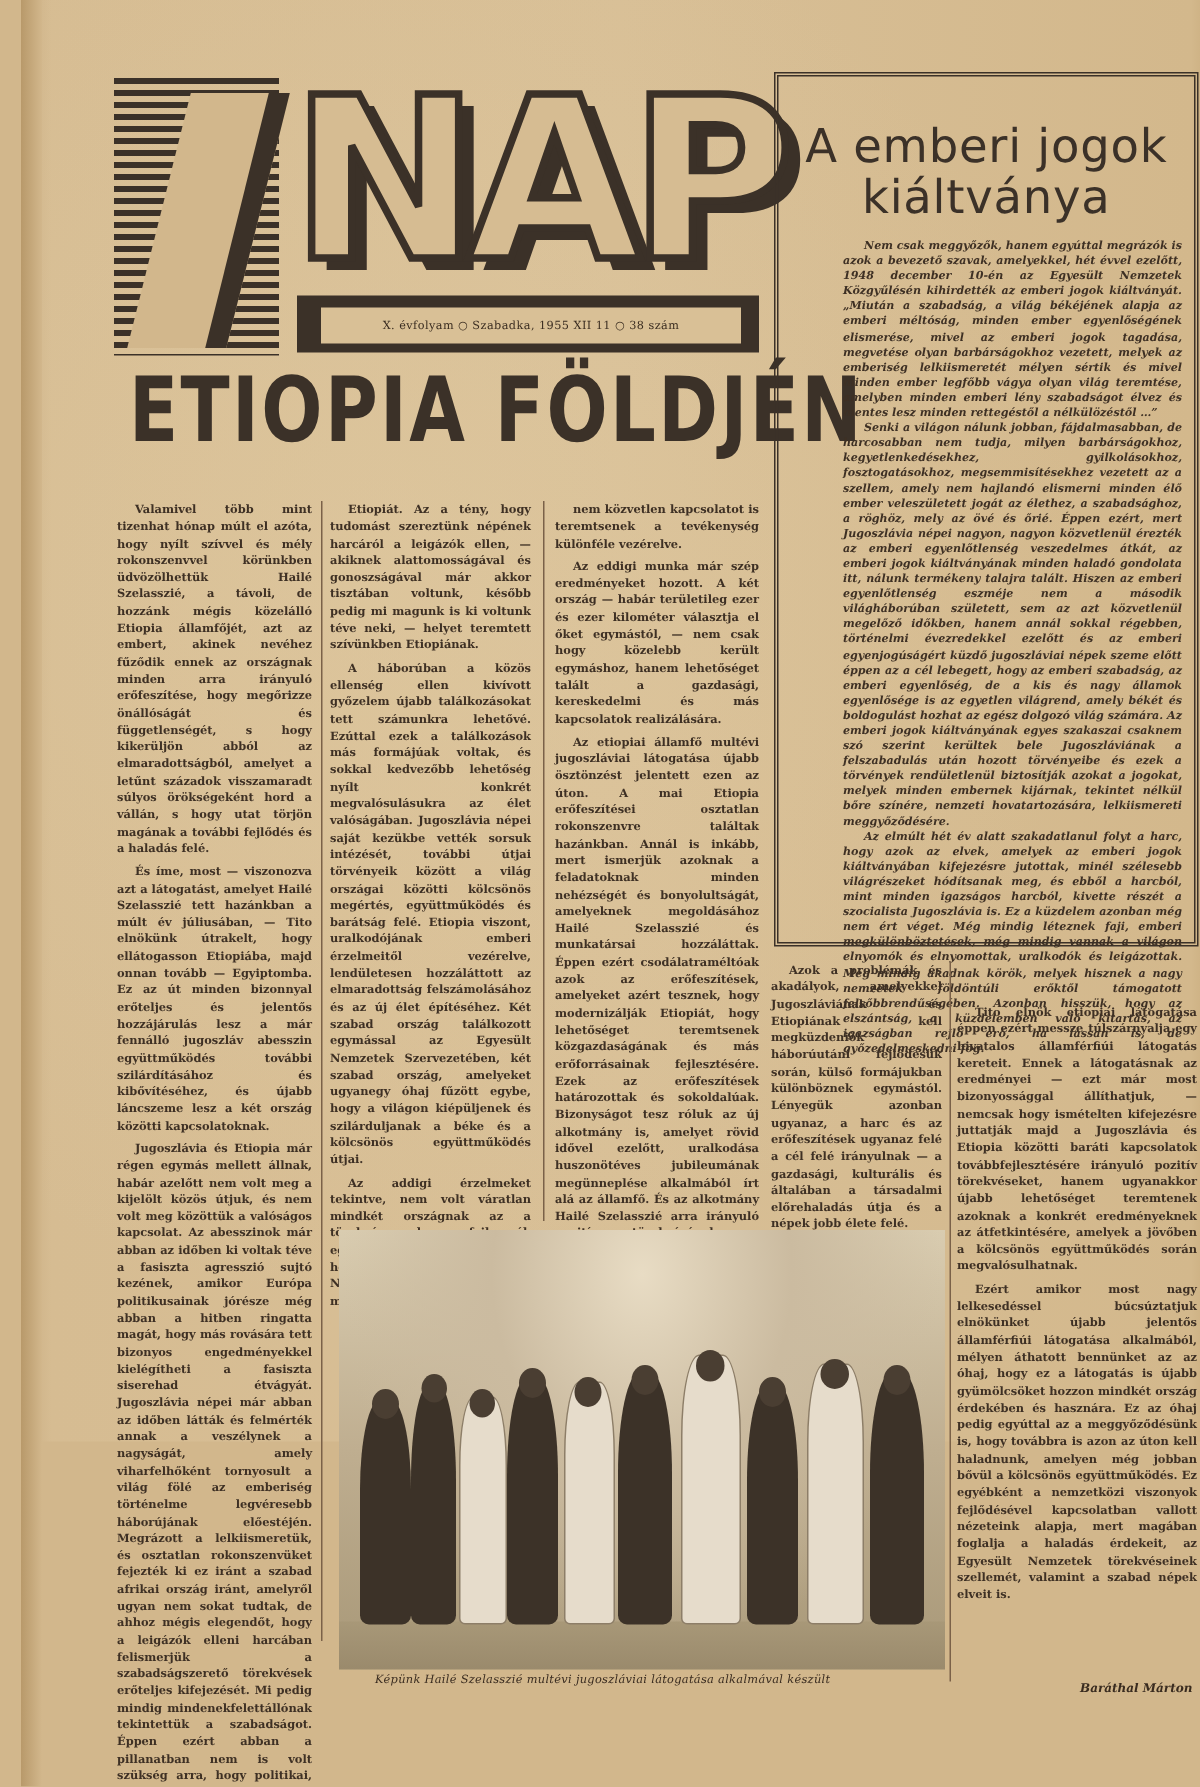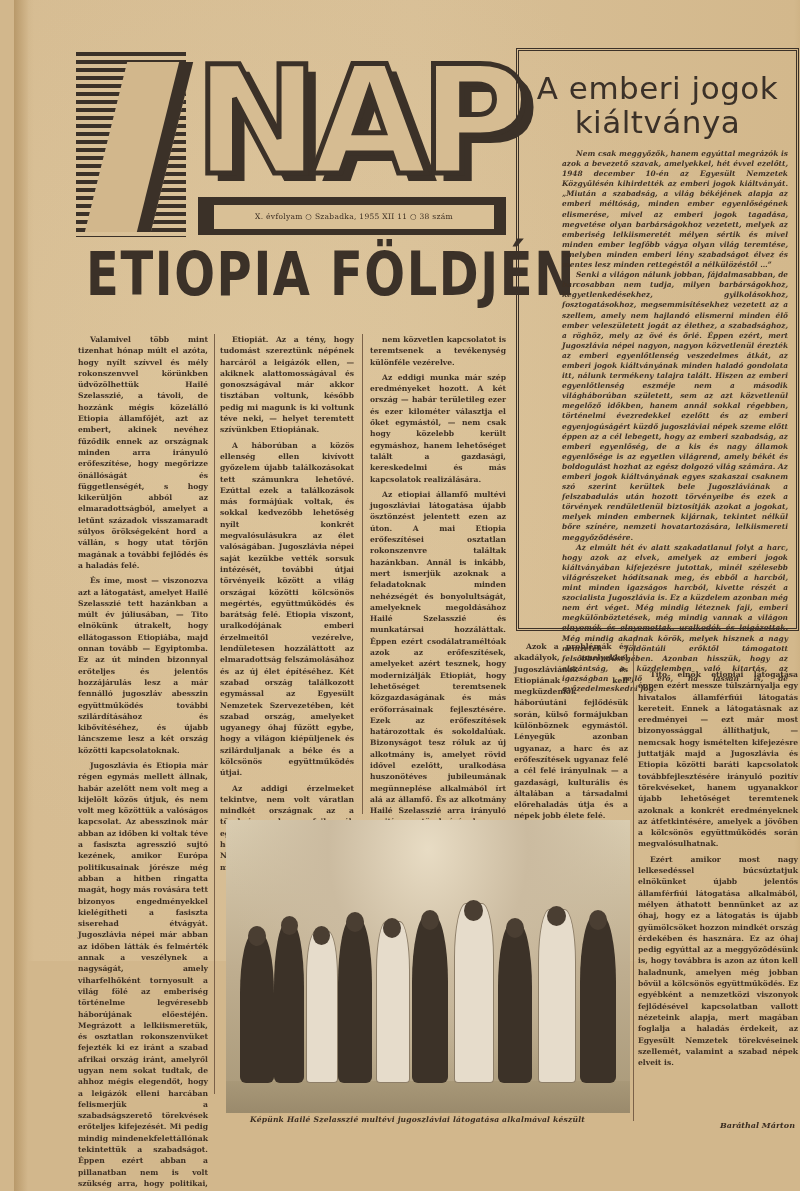--- a/index.html
+++ b/index.html
@@ -49,21 +49,21 @@
     position:absolute; left:72px; top:238px; width:424px; height:72px;
     font-family:"DejaVu Sans", sans-serif; font-weight:bold;
     font-size:60px; line-height:72px; color:#3b3128;
     transform:scaleX(0.80); transform-origin:left top;
     white-space:nowrap; letter-spacing:2px;
   }
   
   .rights-box {
     position:absolute; left:502px; top:48px; width:283px; height:583px;
     border:3px double #3b3128;
-    padding:6px 8px; box-sizing:border-box;
+    padding:16px 8px; box-sizing:border-box;
   }
   .rights-title {
     font-family:"DejaVu Sans", sans-serif; font-size:31px; line-height:34px;
     text-align:center; color:#3b3128; margin-top:14px; font-weight:normal;
     letter-spacing:0.5px;
   }
   .rights-body p {
     margin:0; font-style:italic; font-size:7.4px; line-height:10.1px;
     text-align:justify; text-indent:14px; color:#3e3024; font-weight:bold;
   }
@@ -86,21 +86,21 @@
       radial-gradient(ellipse at 50% 10%, #e8dcc4 0%, #cbbba0 35%, transparent 70%),
       linear-gradient(180deg,#d9ccb0 0%, #bfae90 50%, #a89878 100%);
     overflow:hidden;
   }
   .photo .figure { position:absolute; bottom:30px; background:#3c3228; border-radius:40% 40% 6px 6px; }
   .photo .head { position:absolute; background:#4a3e32; border-radius:50%; }
   .photo .uniform { position:absolute; bottom:30px; background:#e6dccb; border:1px solid #8d7e68; border-radius:30% 30% 4px 4px; }
   .photo .ground { position:absolute; left:0; bottom:0; width:404px; height:32px; background:linear-gradient(180deg,#a89878,#9a8a6c); }
   .caption {
     position:absolute; left:236px; top:1115px; width:380px;
-    font-size:7.6px; font-style:italic; font-weight:bold; color:#3a2c20; letter-spacing:0.2px;
+    font-size:7.6px; font-style:italic; font-weight:normal; color:#3a2c20; letter-spacing:0.2px;
   }
 </style>
 </head>
 <body>
 
 <div class="page">
   <div class="edge-left"></div>
 
   <div class="masthead">
     <div class="logo-i">

